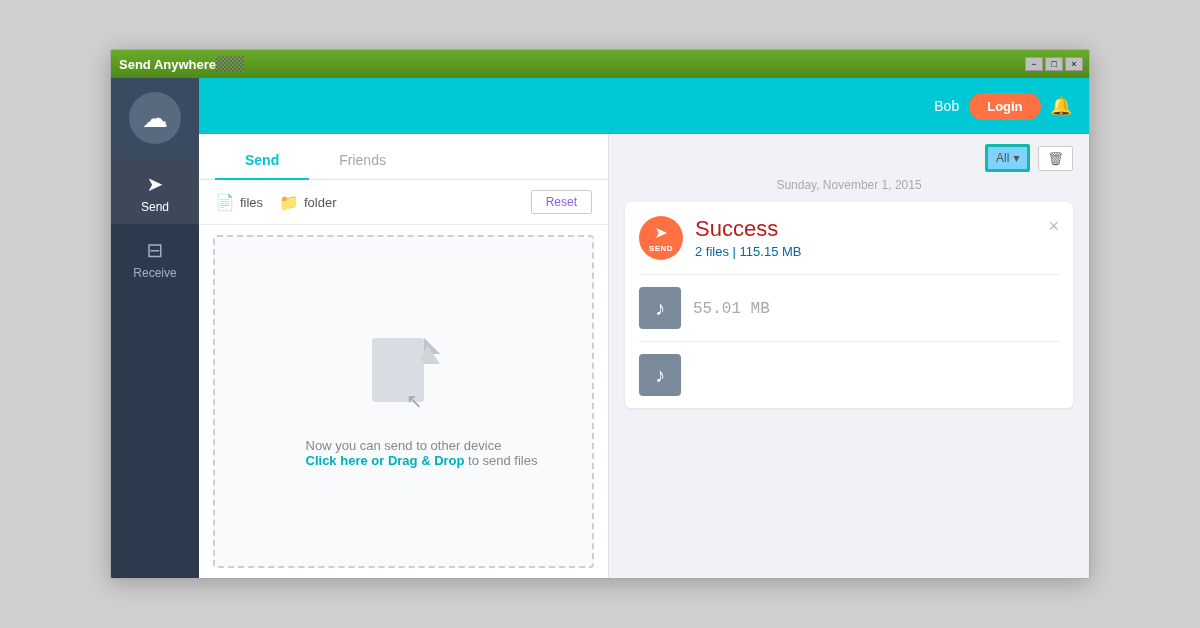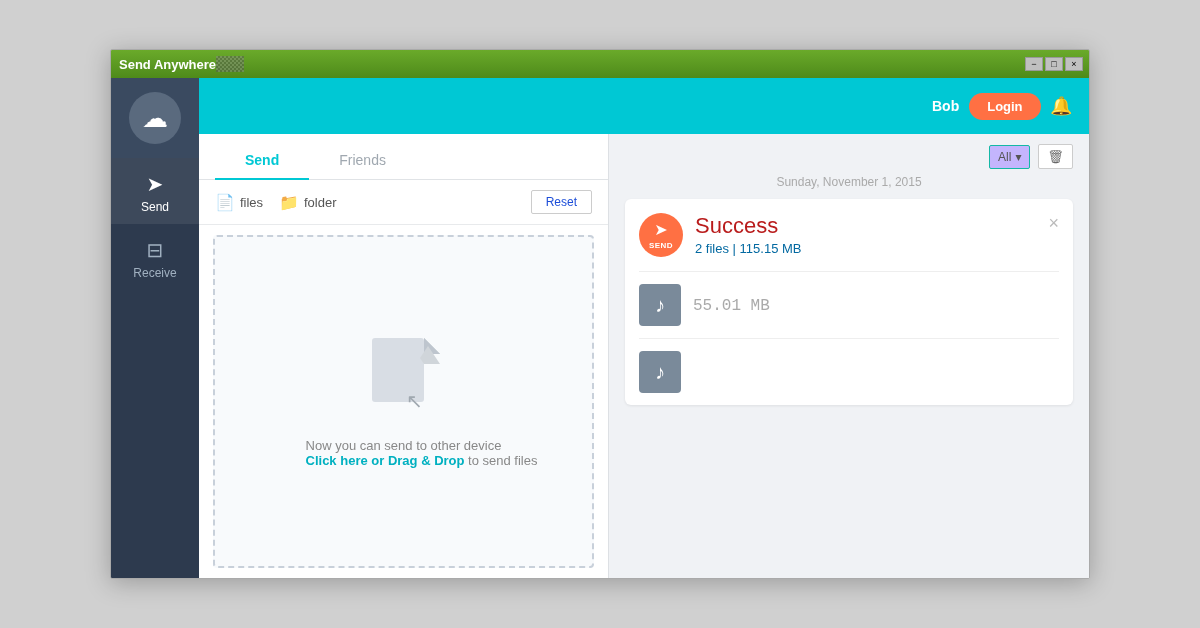--- a/index.html
+++ b/index.html
@@ -147,21 +147,21 @@
       display: flex;
       align-items: center;
       justify-content: flex-end;
       padding: 0 16px;
       gap: 10px;
       flex-shrink: 0;
     }
     .header-username {
       color: #fff;
       font-size: 14px;
-      font-weight: 700;
+      font-weight: 400;
     }
     .header-login-btn {
       background: #ff7043;
       color: #fff;
       border: none;
       border-radius: 20px;
       padding: 6px 18px;
       font-size: 13px;
       font-weight: 600;
       cursor: pointer;
@@ -231,21 +231,21 @@
     .file-opt-btn .icon {
       font-size: 16px;
       color: #888;
     }
     .reset-btn {
       margin-left: auto;
       border: 1px solid #ccc;
       background: #fff;
       padding: 4px 14px;
       font-size: 12px;
-      color: #1d4ed8;
+      color: #8b5cf6;
       cursor: pointer;
       border-radius: 2px;
     }
 
     
     .drop-zone {
       flex: 1;
       margin: 10px 14px;
       border: 2px dashed #c8d0da;
       border-radius: 4px;
@@ -287,22 +287,22 @@
 
     
     .filter-bar {
       display: flex;
       align-items: center;
       justify-content: flex-end;
       gap: 8px;
       margin-bottom: 6px;
     }
     .filter-select {
-      border: 1px solid #14b8a6;
-      background: #c4b5fd;
+      border: 3px solid #14b8a6;
+      background: #7dd3fc;
       padding: 4px 8px;
       font-size: 12px;
       color: #555;
       cursor: pointer;
       display: flex;
       align-items: center;
       gap: 4px;
       border-radius: 2px;
     }
     .filter-delete-btn {

